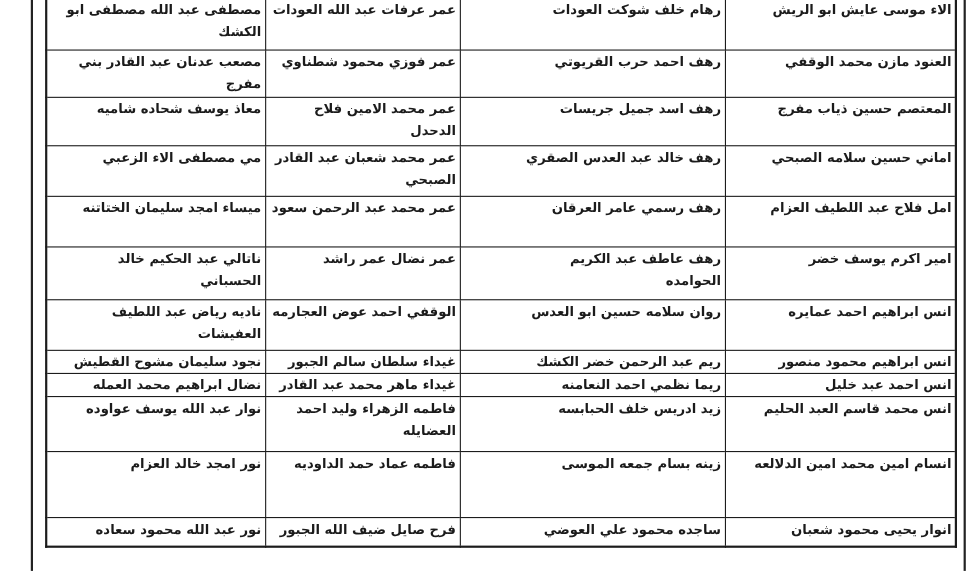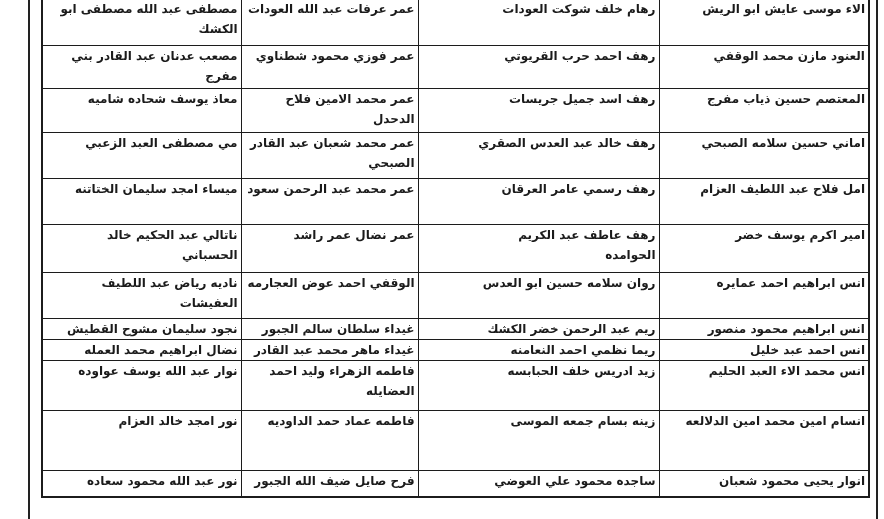--- a/index.html
+++ b/index.html
@@ -103,21 +103,21 @@
     <td>المعتصم حسين ذياب مفرج</td>
     <td>رهف اسد جميل جريسات</td>
     <td>عمر محمد الامين فلاح الدحدل</td>
     <td>معاذ يوسف شحاده شاميه</td>
   </tr>
           <tr>
     <td>اماني حسين سلامه الصبحي</td>
     <td>رهف خالد عبد العدس الصقري</td>
     <td>عمر محمد شعبان عبد القادر
 الصبحي</td>
-    <td>مي مصطفى العبد الزعبي</td>
+    <td>مي مصطفى الاء الزعبي</td>
   </tr>
           <tr>
     <td>امل فلاح عبد اللطيف العزام</td>
     <td>رهف رسمي عامر العرقان</td>
     <td>عمر محمد عبد الرحمن سعود</td>
     <td>ميساء امجد سليمان الختاتنه</td>
   </tr>
           <tr>
     <td>امير اكرم يوسف خضر</td>
     <td>رهف عاطف عبد الكريم
@@ -139,21 +139,21 @@
     <td>غيداء سلطان سالم الجبور</td>
     <td>نجود سليمان مشوح القطيش</td>
   </tr>
           <tr>
     <td>انس احمد عبد خليل</td>
     <td>ريما نظمي احمد النعامنه</td>
     <td>غيداء ماهر محمد عبد القادر</td>
     <td>نضال ابراهيم محمد العمله</td>
   </tr>
           <tr>
-    <td>انس محمد الاء العبد الحليم</td>
+    <td>انس محمد قاسم العبد الحليم</td>
     <td>زيد ادريس خلف الحبابسه</td>
     <td>فاطمه الزهراء وليد احمد
 العضايله</td>
     <td>نوار عبد الله يوسف عواوده</td>
   </tr>
           <tr>
     <td>انسام امين محمد امين الدلالعه</td>
     <td>زينه بسام جمعه الموسى</td>
     <td>فاطمه عماد حمد الداوديه</td>
     <td>نور امجد خالد العزام</td>

